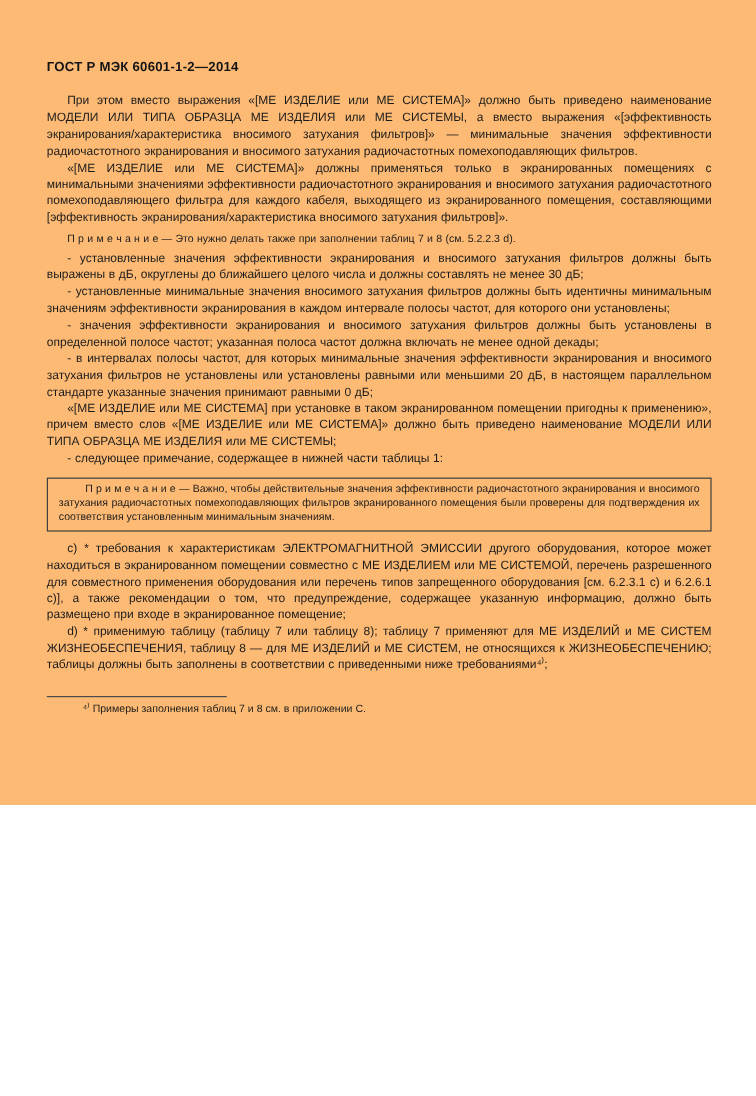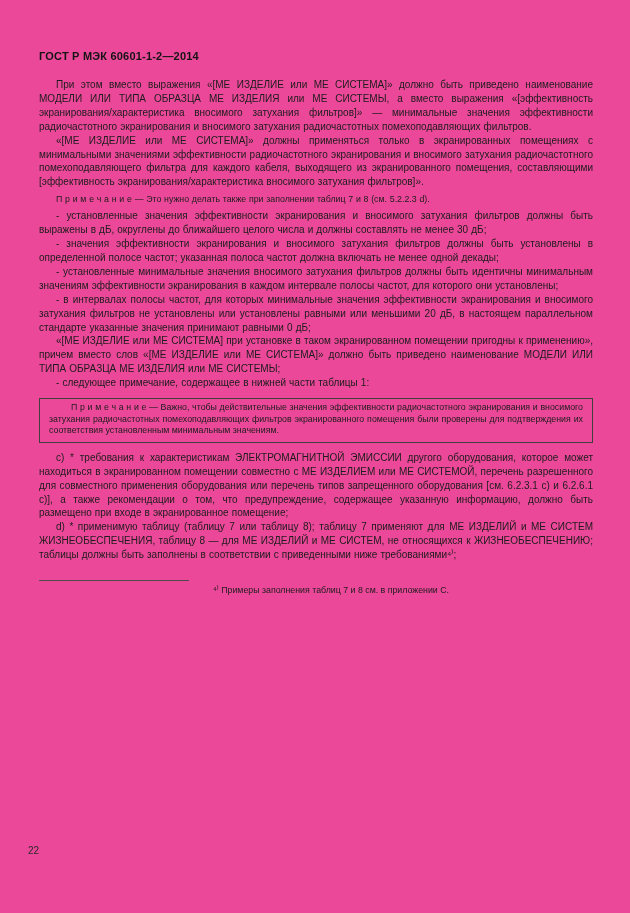--- a/index.html
+++ b/index.html
@@ -1,21 +1,21 @@
 <!DOCTYPE html>
 <html><head>
 <meta charset="utf-8">
 <style>
   * { box-sizing: border-box; }
   html, body { margin: 0; padding: 0; background: #ffffff; }
   .page {
     position: relative;
     width: 630px;
-    height: 913px;
-    background: #ec4899;
+    height: 671px;
+    background: #fdba74;
     font-family: "Liberation Sans", sans-serif;
     color: #1c1c1c;
     overflow: hidden;
   }
   .page-inner {
     position: absolute;
     left: 39px;
     right: 37px;
     top: 50px;
   }
@@ -59,21 +59,20 @@
     height: 0;
     border-top: 1px solid #4a4a4a;
     margin: 0 0 4px 0;
   }
   .footnote-text {
     margin: 0;
     font-size: 8.8px;
     line-height: 11.5px;
     text-indent: 30px;
     color: #1c1c1c;
-    text-align: center;
   }
   .page-number {
     position: absolute;
     left: 28px;
     top: 845px;
     font-size: 10px;
     color: #2a2a2a;
   }
 </style>
 </head>
@@ -82,22 +81,22 @@
 <div class="page">
   <div class="page-inner">
 
     <div class="doc-header">ГОСТ Р МЭК 60601-1-2—2014</div>
 
     <div class="doc-body">
       <p class="para">При этом вместо выражения «[МЕ ИЗДЕЛИЕ или МЕ СИСТЕМА]» должно быть приведено наименование МОДЕЛИ ИЛИ ТИПА ОБРАЗЦА МЕ ИЗДЕЛИЯ или МЕ СИСТЕМЫ, а вместо выражения «[эффективность экранирования/характеристика вносимого затухания фильтров]» — минимальные значения эффективности радиочастотного экранирования и вносимого затухания радиочастотных помехоподавляющих фильтров.</p>
       <p class="para">«[МЕ ИЗДЕЛИЕ или МЕ СИСТЕМА]» должны применяться только в экранированных помещениях с минимальными значениями эффективности радиочастотного экранирования и вносимого затухания радиочастотного помехоподавляющего фильтра для каждого кабеля, выходящего из экранированного помещения, составляющими [эффективность экранирования/характеристика вносимого затухания фильтров]».</p>
       <p class="para note-small">П р и м е ч а н и е — Это нужно делать также при заполнении таблиц 7 и 8 (см. 5.2.2.3 d).</p>
       <p class="para">- установленные значения эффективности экранирования и вносимого затухания фильтров должны быть выражены в дБ, округлены до ближайшего целого числа и должны составлять не менее 30 дБ;</p>
+      <p class="para">- установленные минимальные значения вносимого затухания фильтров должны быть идентичны минимальным значениям эффективности экранирования в каждом интервале полосы частот, для которого они установлены;</p>
       <p class="para">- значения эффективности экранирования и вносимого затухания фильтров должны быть установлены в определенной полосе частот; указанная полоса частот должна включать не менее одной декады;</p>
-      <p class="para">- установленные минимальные значения вносимого затухания фильтров должны быть идентичны минимальным значениям эффективности экранирования в каждом интервале полосы частот, для которого они установлены;</p>
       <p class="para">- в интервалах полосы частот, для которых минимальные значения эффективности экранирования и вносимого затухания фильтров не установлены или установлены равными или меньшими 20 дБ, в настоящем параллельном стандарте указанные значения принимают равными 0 дБ;</p>
       <p class="para">«[МЕ ИЗДЕЛИЕ или МЕ СИСТЕМА] при установке в таком экранированном помещении пригодны к применению», причем вместо слов «[МЕ ИЗДЕЛИЕ или МЕ СИСТЕМА]» должно быть приведено наименование МОДЕЛИ ИЛИ ТИПА ОБРАЗЦА МЕ ИЗДЕЛИЯ или МЕ СИСТЕМЫ;</p>
       <p class="para">- следующее примечание, содержащее в нижней части таблицы 1:</p>
 
       <div class="note-box">
         <p class="box-text">П р и м е ч а н и е — Важно, чтобы действительные значения эффективности радиочастотного экранирования и вносимого затухания радиочастотных помехоподавляющих фильтров экранированного помещения были проверены для подтверждения их соответствия установленным минимальным значениям.</p>
       </div>
 
       <p class="para">c) * требования к характеристикам ЭЛЕКТРОМАГНИТНОЙ ЭМИССИИ другого оборудования, которое может находиться в экранированном помещении совместно с МЕ ИЗДЕЛИЕМ или МЕ СИСТЕМОЙ, перечень разрешенного для совместного применения оборудования или перечень типов запрещенного оборудования [см. 6.2.3.1 c) и 6.2.6.1 c)], а также рекомендации о том, что предупреждение, содержащее указанную информацию, должно быть размещено при входе в экранированное помещение;</p>
       <p class="para">d) * применимую таблицу (таблицу 7 или таблицу 8); таблицу 7 применяют для МЕ ИЗДЕЛИЙ и МЕ СИСТЕМ ЖИЗНЕОБЕСПЕЧЕНИЯ, таблицу 8 — для МЕ ИЗДЕЛИЙ и МЕ СИСТЕМ, не относящихся к ЖИЗНЕОБЕСПЕЧЕНИЮ; таблицы должны быть заполнены в соответствии с приведенными ниже требованиями⁴⁾;</p>

